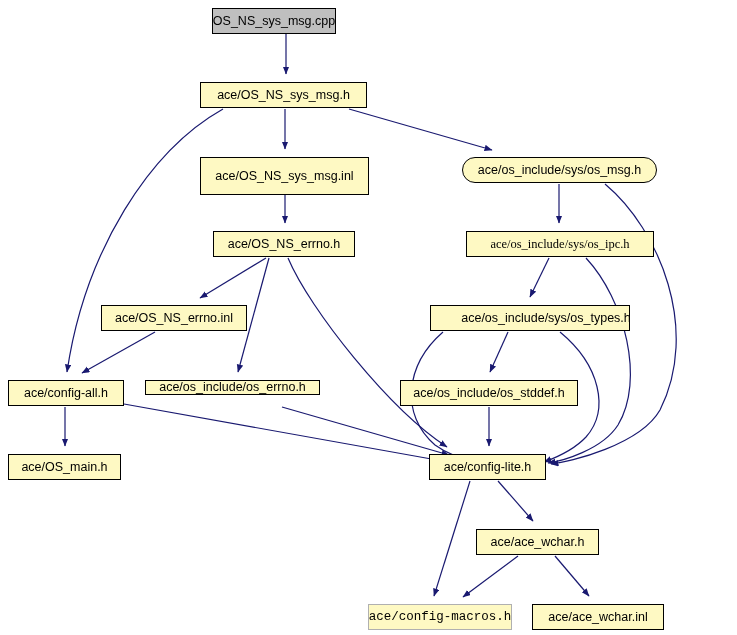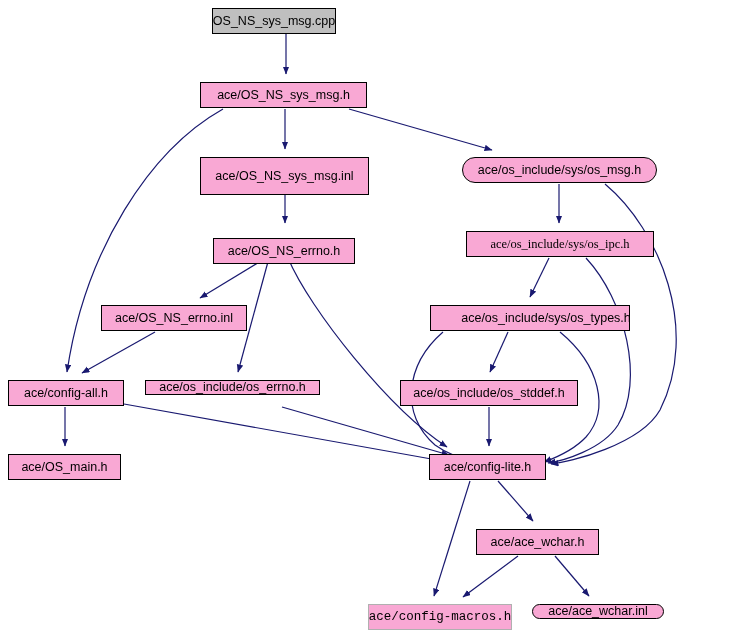--- a/index.html
+++ b/index.html
@@ -23,21 +23,21 @@
     width: 737px;
     height: 635px;
     pointer-events: none;
   }
   .gnode {
     position: absolute;
     box-sizing: border-box;
     display: flex;
     align-items: center;
     justify-content: center;
-    background: #f9a8d4;
+    background: #fef9c3;
     border: 1px solid #000000;
     color: #000000;
     font-size: 12.5px;
     line-height: 1;
     white-space: nowrap;
     letter-spacing: 0px;
     z-index: 2;
   }
   .gnode.root {
     background: #bfbfbf;
@@ -96,21 +96,21 @@
       </div>
       <div class="gnode" style="left: 200px; top: 82px; width: 167px; height: 26px;">
         <span class="nlabel">ace/OS_NS_sys_msg.h</span>
       </div>
       <div class="gnode" style="left: 200px; top: 157px; width: 169px; height: 38px;">
         <span class="nlabel">ace/OS_NS_sys_msg.inl</span>
       </div>
       <div class="gnode" style="left: 462px; top: 157px; width: 195px; height: 26px; border-radius: 13px;">
         <span class="nlabel">ace/os_include/sys/os_msg.h</span>
       </div>
-      <div class="gnode" style="left: 213px; top: 238px; width: 142px; height: 26px;">
+      <div class="gnode" style="left: 213px; top: 231px; width: 142px; height: 26px;">
         <span class="nlabel">ace/OS_NS_errno.h</span>
       </div>
       <div class="gnode" style="left: 466px; top: 231px; width: 188px; height: 26px; font-family: Liberation Serif, serif;">
         <span class="nlabel">ace/os_include/sys/os_ipc.h</span>
       </div>
       <div class="gnode" style="left: 101px; top: 305px; width: 146px; height: 26px;">
         <span class="nlabel">ace/OS_NS_errno.inl</span>
       </div>
       <div class="gnode" style="left: 430px; top: 305px; width: 200px; height: 26px; padding-left: 32px;">
         <span class="nlabel">ace/os_include/sys/os_types.h</span>
@@ -129,18 +129,18 @@
       </div>
       <div class="gnode" style="left: 429px; top: 454px; width: 117px; height: 26px;">
         <span class="nlabel">ace/config-lite.h</span>
       </div>
       <div class="gnode" style="left: 476px; top: 529px; width: 123px; height: 26px;">
         <span class="nlabel">ace/ace_wchar.h</span>
       </div>
       <div class="gnode faded" style="left: 368px; top: 604px; width: 144px; height: 26px; font-family: Liberation Mono, monospace;">
         <span class="nlabel">ace/config-macros.h</span>
       </div>
-      <div class="gnode" style="left: 532px; top: 604px; width: 132px; height: 15px; border-radius: 8px;">
+      <div class="gnode" style="left: 532px; top: 604px; width: 132px; height: 26px;">
         <span class="nlabel">ace/ace_wchar.inl</span>
       </div>
     </div>
 
 </div>
 
 </body></html>

